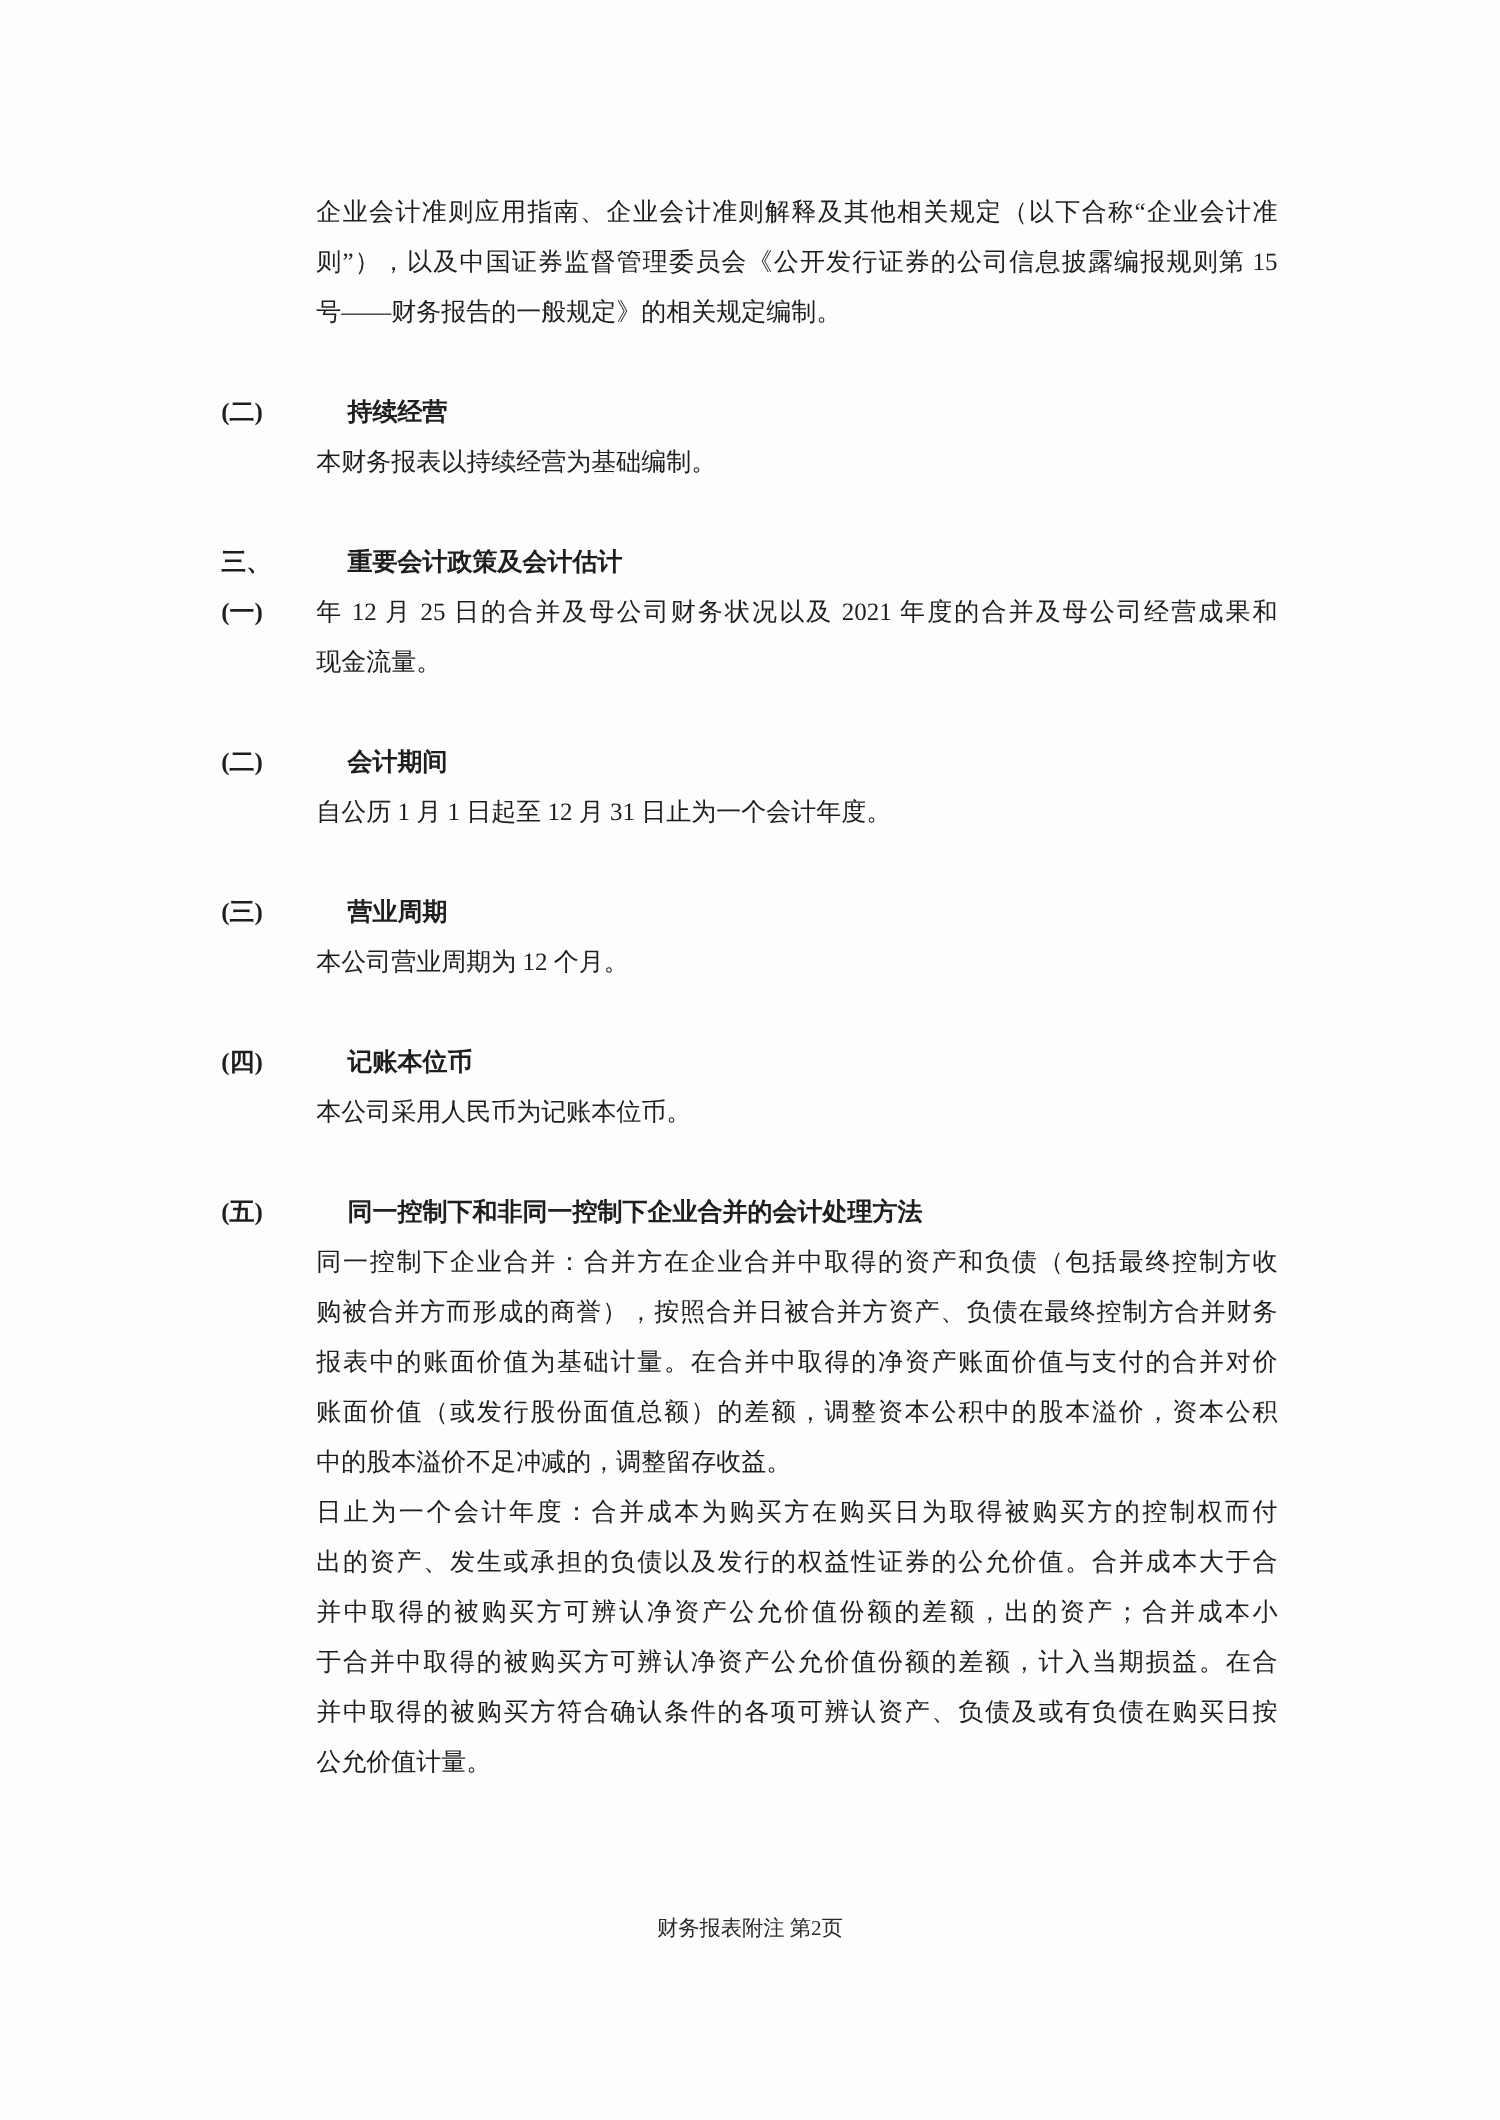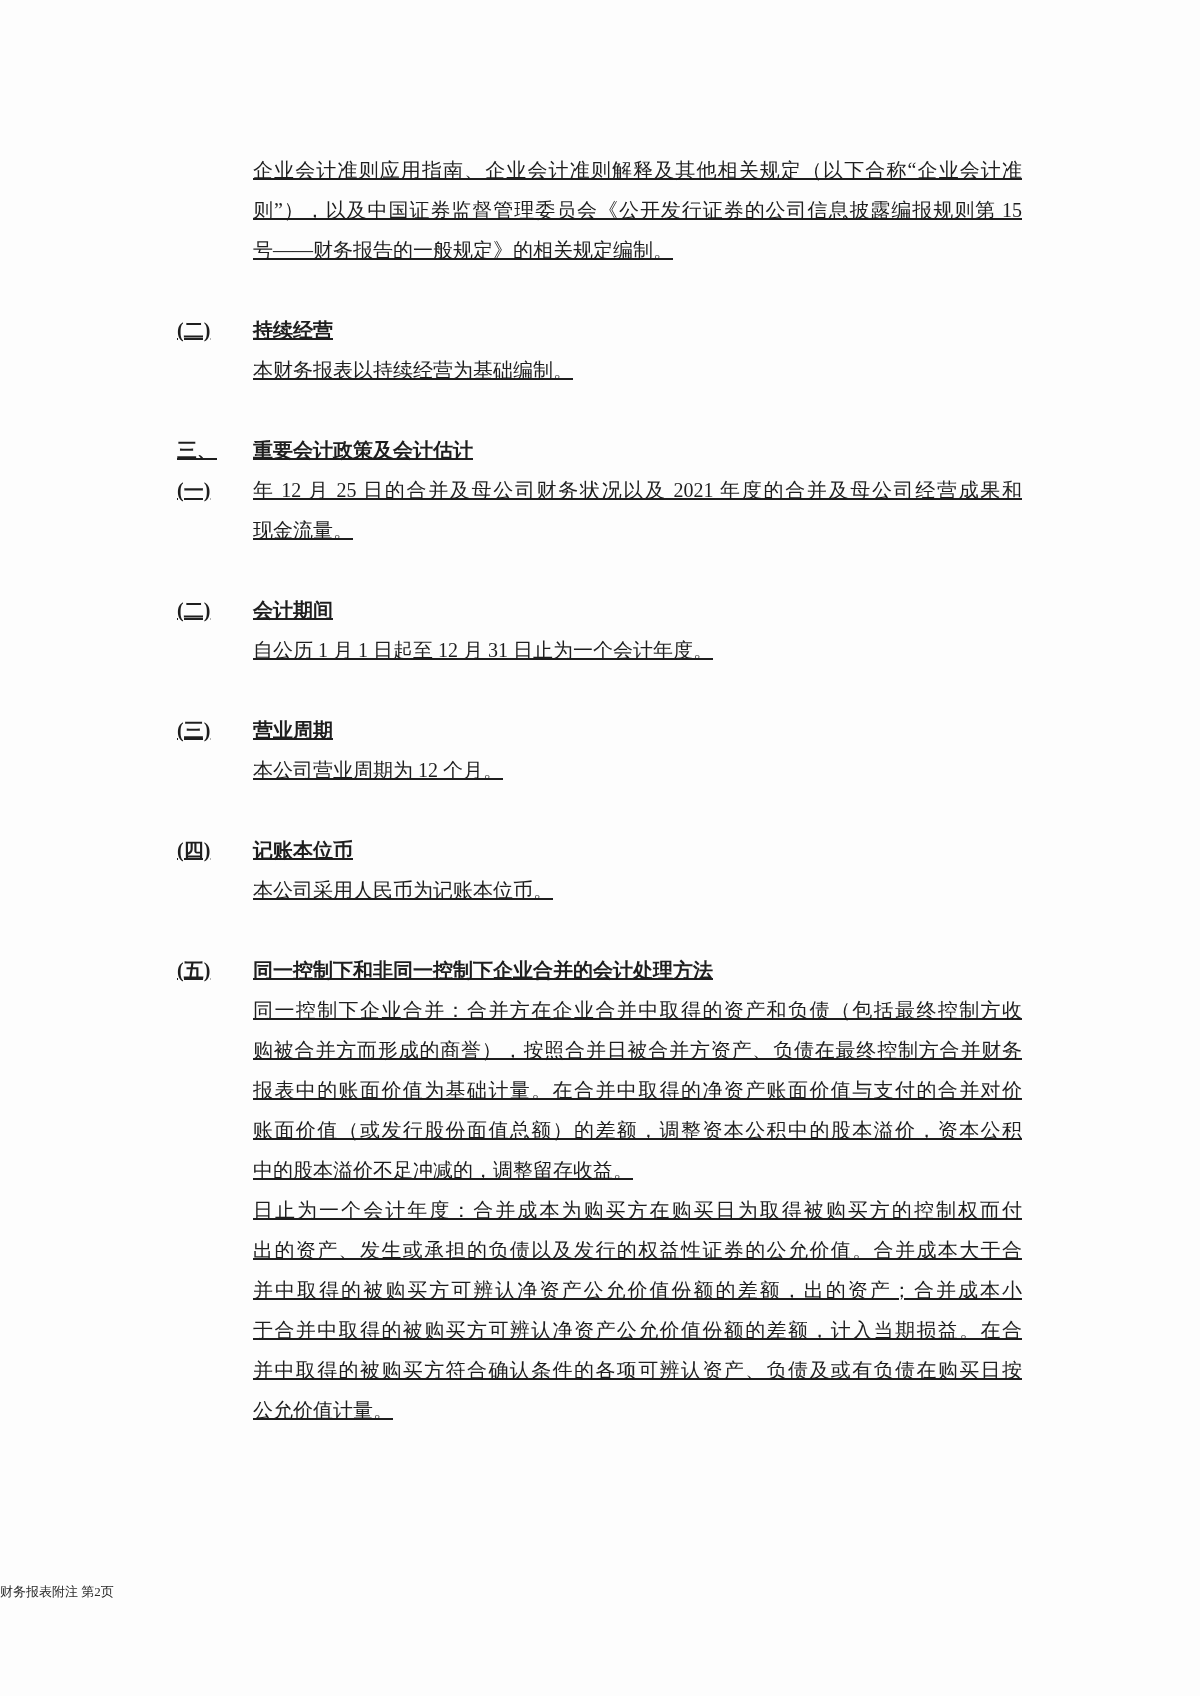--- a/index.html
+++ b/index.html
@@ -13,42 +13,42 @@
     font-family: "Liberation Serif", "DejaVu Serif", serif;
     font-size: 20px;
     line-height: 40px;
     overflow: hidden;
   }
   .flow {
     position: absolute;
     left: 177px;
     top: 150px;
     width: 845px;
-    text-decoration: underline;
   }
   .num-col {
     flex: 0 0 76px;
     width: 76px;
     font-weight: bold;
     white-space: nowrap;
   }
   .sec-content { flex: 1 1 auto; width: 769px; }
-  .sec-title { font-weight: bold; }
+  .sec-title { font-weight: bold; margin-left: 25px; }
   .section { display: flex; margin-top: 40px; }
   .section.flush { margin-top: 0; }
   .intro-row { display: flex; }
   .para { width: 100%; }
   .tline { text-align: justify; text-align-last: justify; }
   .tline.last { text-align-last: left; }
   .footer {
     position: absolute;
-    top: 1576px;
+    top: 1527px;
     left: 0;
     width: 100%;
-    font-size: 13px;
+    text-align: center;
+    font-size: 17px;
     line-height: 32px;
     color: #2a2a2a;
   }
 </style>
 </head>
 <body>
 
 <div class="page">
   <div class="flow">
 

